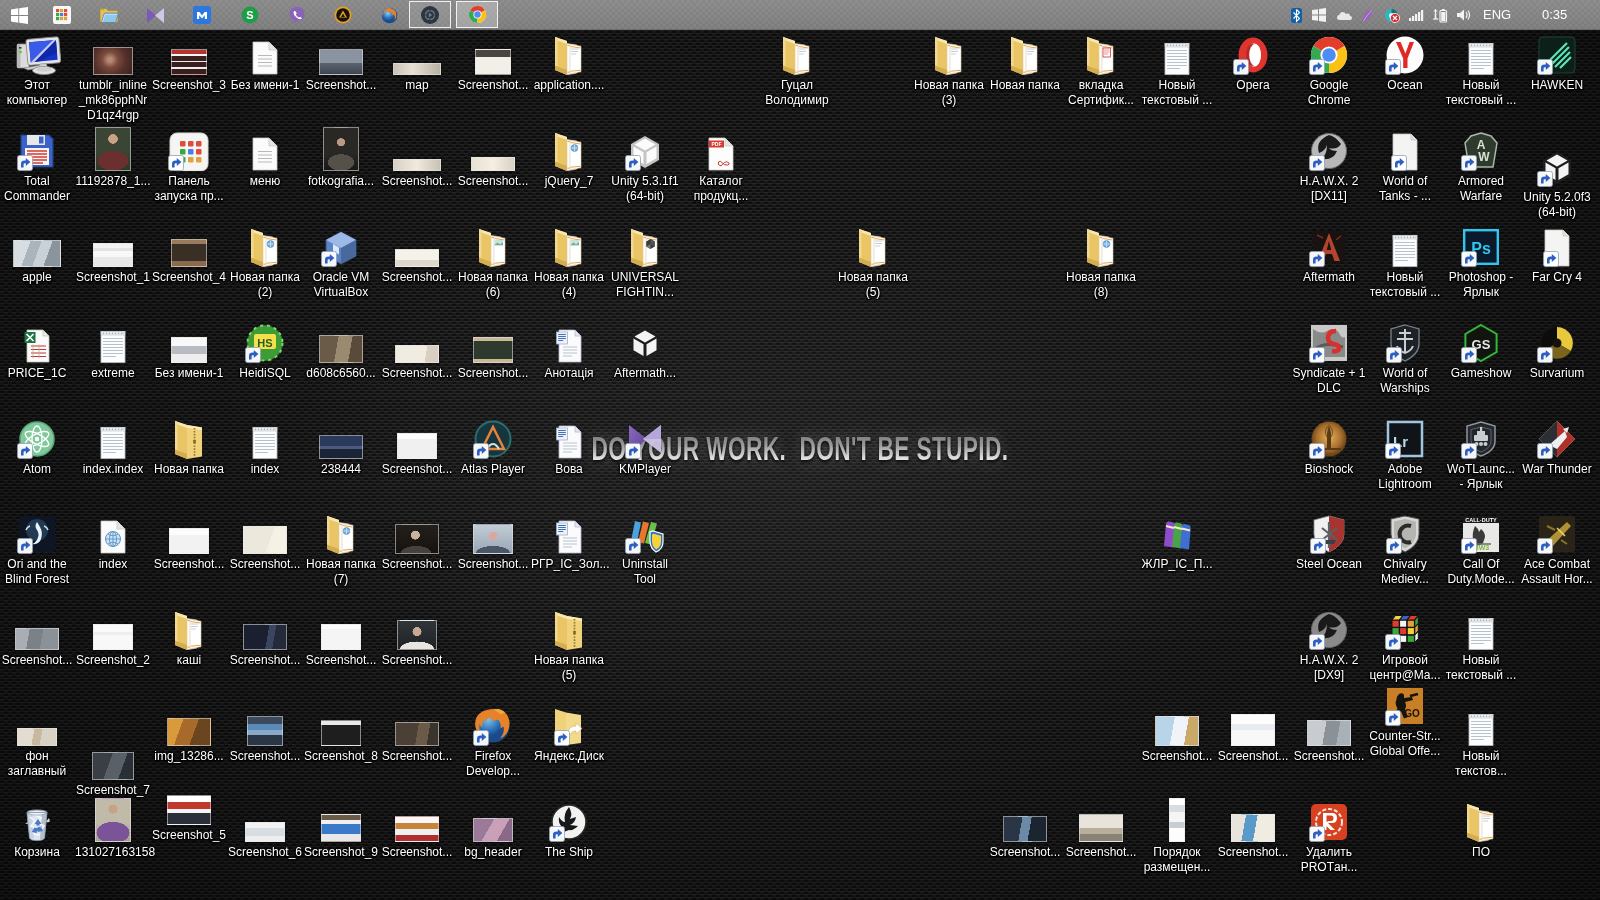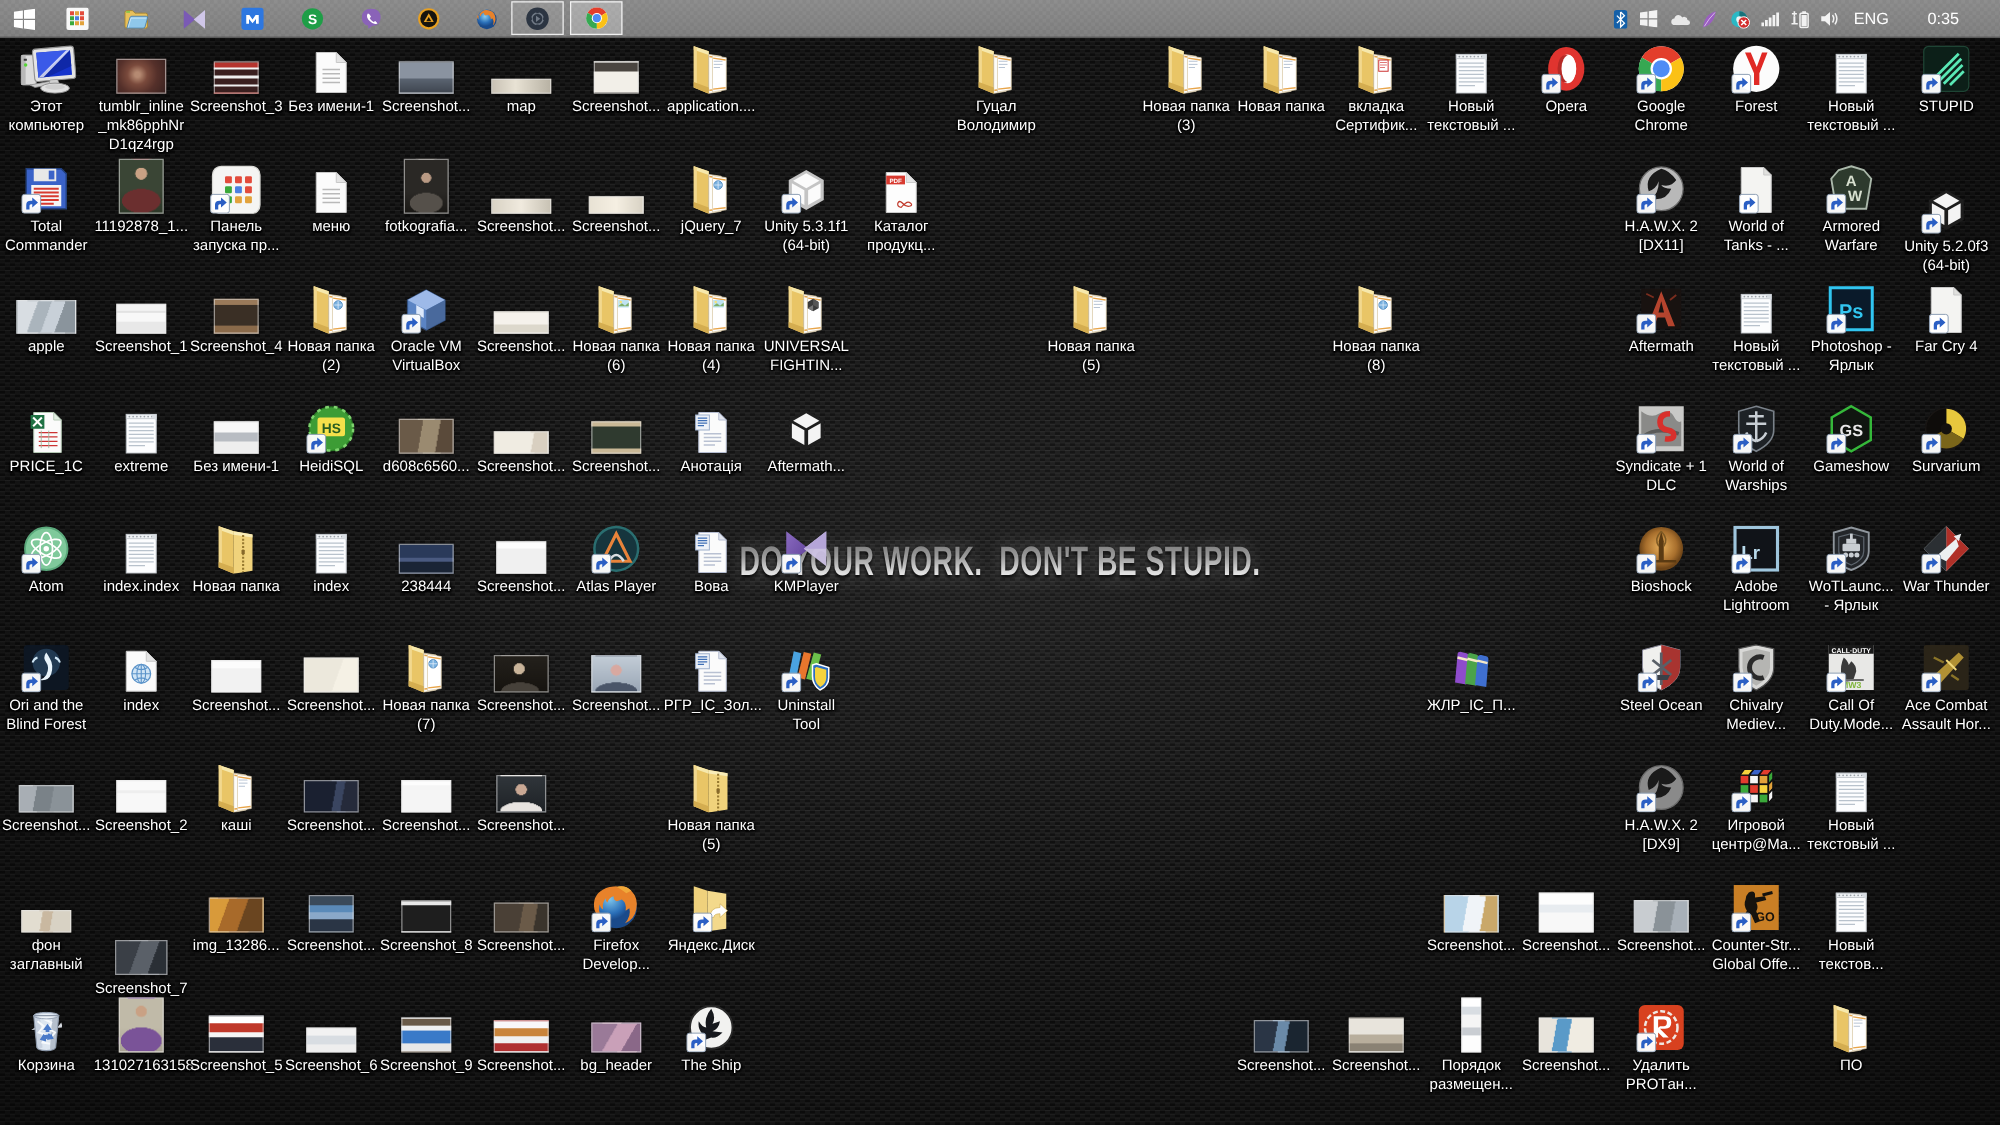--- a/index.html
+++ b/index.html
@@ -243,21 +243,21 @@
     <div class="ico">
       <svg width="40" height="40" viewBox="0 0 40 40">
         <circle cx="20" cy="20" r="18.5" fill="#fcfcfc"></circle>
         <path d="M22.5 33 L22.5 23.5 L29 7 L24.6 7 L20.4 18.6 L15.6 7 L11 7 L18.2 23.5 L18.2 33 Z" fill="#e02925"></path>
         <g transform="translate(0,24)">
           <rect x="0.5" y="0.5" width="15" height="15" rx="2" fill="rgba(255,255,255,0.96)" stroke="#8fa0b5" stroke-width="0.8"></rect>
           <path d="M4 12.6 L4 8.8 Q4 5.6 7.6 5.6 L8.8 5.6 L8.8 3 L13.4 7 L8.8 11 L8.8 8.3 L7.8 8.3 Q6.6 8.3 6.6 9.5 L6.6 12.6 Z" fill="#2b5fc4"></path>
         </g>
       </svg>
     </div>
-    <div class="lb">Forest</div>
+    <div class="lb">Ocean</div>
   </div>
 <div class="cell" style="left:1443px;top:27px">
     <div class="ico">
       <svg width="26" height="34" viewBox="0 0 26 34">
         <rect x="1" y="2.5" width="24" height="31" fill="#fcfdfe" stroke="#b9bec4" stroke-width="0.8"></rect>
         <rect x="1" y="2.5" width="24" height="3.5" fill="#eef1f4" stroke="#b9bec4" stroke-width="0.6"></rect>
         <circle cx="3.5" cy="4.2" r="0.7" fill="#9aa1a8"></circle>
         <circle cx="6.5" cy="4.2" r="0.7" fill="#9aa1a8"></circle>
         <circle cx="9.5" cy="4.2" r="0.7" fill="#9aa1a8"></circle>
         <circle cx="12.5" cy="4.2" r="0.7" fill="#9aa1a8"></circle>
@@ -274,21 +274,21 @@
     <div class="ico">
       <svg width="40" height="40" viewBox="0 0 40 40">
         <rect x="2" y="2" width="36" height="36" rx="4" fill="#0c1f18" stroke="#1e4434"></rect>
         <path d="M8 30 L30 8 M13 31 L32 12 M18 32 L33 17 M23 33 L34 22" stroke="#59e8b5" stroke-width="2.2"></path>
         <g transform="translate(0,24)">
           <rect x="0.5" y="0.5" width="15" height="15" rx="2" fill="rgba(255,255,255,0.96)" stroke="#8fa0b5" stroke-width="0.8"></rect>
           <path d="M4 12.6 L4 8.8 Q4 5.6 7.6 5.6 L8.8 5.6 L8.8 3 L13.4 7 L8.8 11 L8.8 8.3 L7.8 8.3 Q6.6 8.3 6.6 9.5 L6.6 12.6 Z" fill="#2b5fc4"></path>
         </g>
       </svg>
     </div>
-    <div class="lb">STUPID</div>
+    <div class="lb">HAWKEN</div>
   </div>
 <div class="cell" style="left:-1px;top:123px">
     <div class="ico">
       <svg width="40" height="40" viewBox="0 0 40 40">
         <path d="M4 4 L32 4 L36 8 L36 36 L4 36 Z" fill="#3a62c8" stroke="#22407e" stroke-width="1.2"></path>
         <rect x="10" y="4" width="18" height="10" fill="#e8e8e8"></rect>
         <rect x="22" y="5.5" width="4.5" height="7" fill="#3a62c8"></rect>
         <rect x="8" y="17" width="24" height="17" fill="#f5f5f5"></rect>
         <path d="M10 20 h20 M10 23 h20 M10 26 h20 M10 29 h20 M10 32 h16" stroke="#d83a30" stroke-width="1.6"></path>
         <g transform="translate(0,24)">
@@ -1378,21 +1378,21 @@
       <div class="ph" style="width:44px;height:32px;background:linear-gradient(#fdfdfd 0 30%,#e8ecf0 30% 50%,#f8f8f8 50%)"></div>
     </div>
     <div class="lb">Screenshot...</div>
   </div>
 <div class="cell" style="left:1291px;top:698px">
     <div class="ico">
       <div class="ph" style="width:44px;height:26px;background:linear-gradient(100deg,#c8ccd0 0 40%,#8a9298 40% 70%,#a8b0b8 70%)"></div>
     </div>
     <div class="lb">Screenshot...</div>
   </div>
-<div class="cell" style="left:1367px;top:698px">
+<div class="cell" style="left:1367px;top:678px">
     <div class="ico">
       <svg width="40" height="40" viewBox="0 0 40 40">
         <rect x="2" y="2" width="36" height="36" fill="#c97f25"></rect>
         <rect x="2" y="2" width="36" height="36" fill="url(#csn)" opacity="0"></rect>
         <path d="M14 8 q4 -2 5 1 l0 3 8 -1 1 3 -8 2 q2 4 0 7 l3 8 -4 1.5 -3 -7 -4 6 -3.5 -2 4 -7 q-3 -5 -1 -9 q0 -3 2.5 -5.5 z" fill="#16130e"></path>
         <path d="M25 10 l8 -2" stroke="#16130e" stroke-width="2.5"></path>
         <text x="27" y="31" font-family="Liberation Sans" font-size="10" font-weight="bold" fill="#17130d" text-anchor="middle">GO</text>
         <g transform="translate(0,24)">
           <rect x="0.5" y="0.5" width="15" height="15" rx="2" fill="rgba(255,255,255,0.96)" stroke="#8fa0b5" stroke-width="0.8"></rect>
           <path d="M4 12.6 L4 8.8 Q4 5.6 7.6 5.6 L8.8 5.6 L8.8 3 L13.4 7 L8.8 11 L8.8 8.3 L7.8 8.3 Q6.6 8.3 6.6 9.5 L6.6 12.6 Z" fill="#2b5fc4"></path>
@@ -1436,21 +1436,21 @@
       </svg>
     </div>
     <div class="lb">Корзина</div>
   </div>
 <div class="cell" style="left:75px;top:794px">
     <div class="ico">
       <div class="ph" style="width:36px;height:44px;background:radial-gradient(circle at 50% 24%,#c9a184 0 12%,rgba(0,0,0,0) 13%),radial-gradient(ellipse 80% 42% at 50% 80%,#7a5398 0 60%,rgba(0,0,0,0) 61%),linear-gradient(#c0baa8 0 55%,#a8a294)"></div>
     </div>
     <div class="lb">131027163158</div>
   </div>
-<div class="cell" style="left:151px;top:794px">
+<div class="cell" style="left:151px;top:777px">
     <div class="ico">
       <div class="ph" style="width:44px;height:30px;background:linear-gradient(#fff 0 20%,#c0392b 20% 45%,#f5f5f5 45% 60%,#2a2f3a 60%)"></div>
     </div>
     <div class="lb">Screenshot_5</div>
   </div>
 <div class="cell" style="left:227px;top:794px">
     <div class="ico">
       <div class="ph" style="width:40px;height:20px;background:linear-gradient(#f2f2f2 0 30%,#d8dde2 30% 70%,#eee 70%)"></div>
     </div>
     <div class="lb">Screenshot_6</div>

